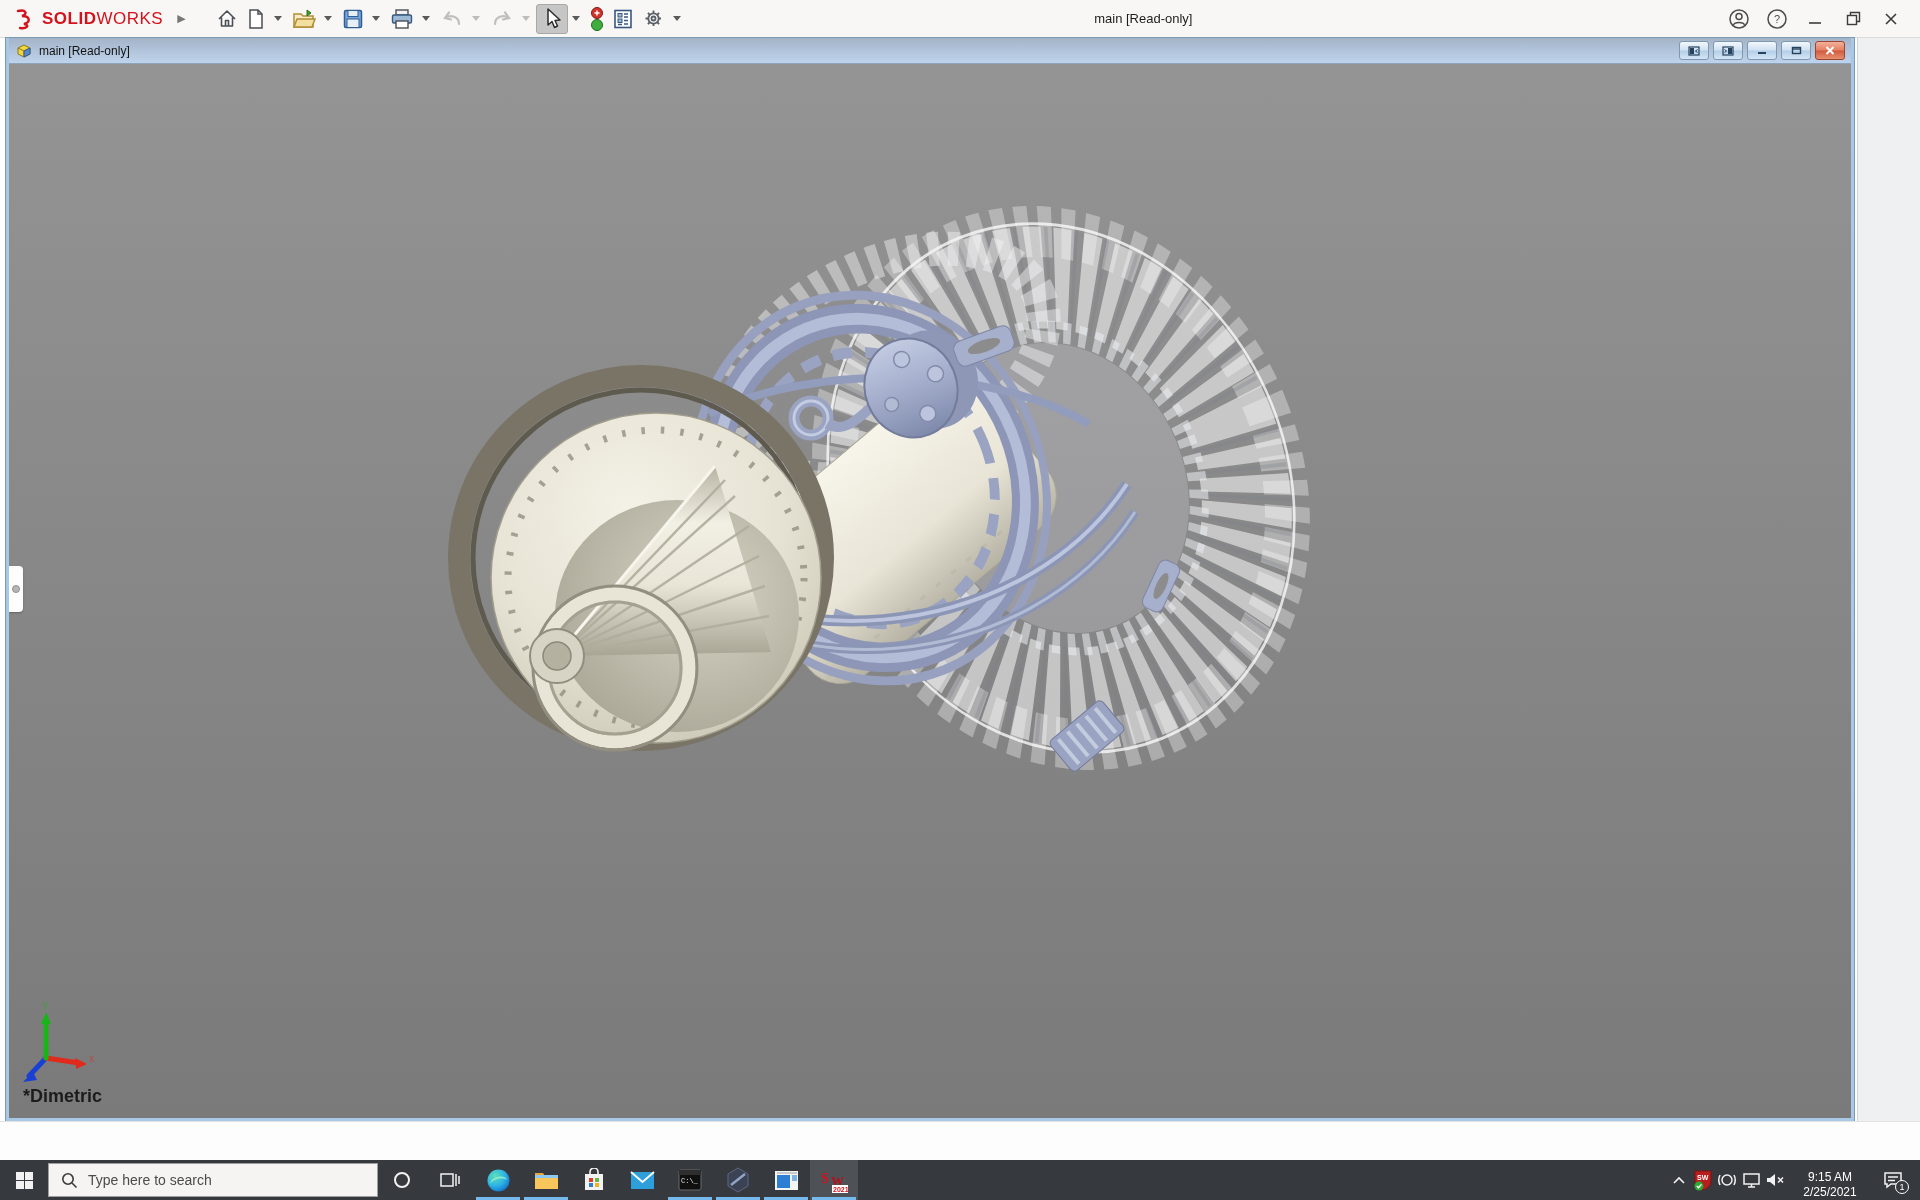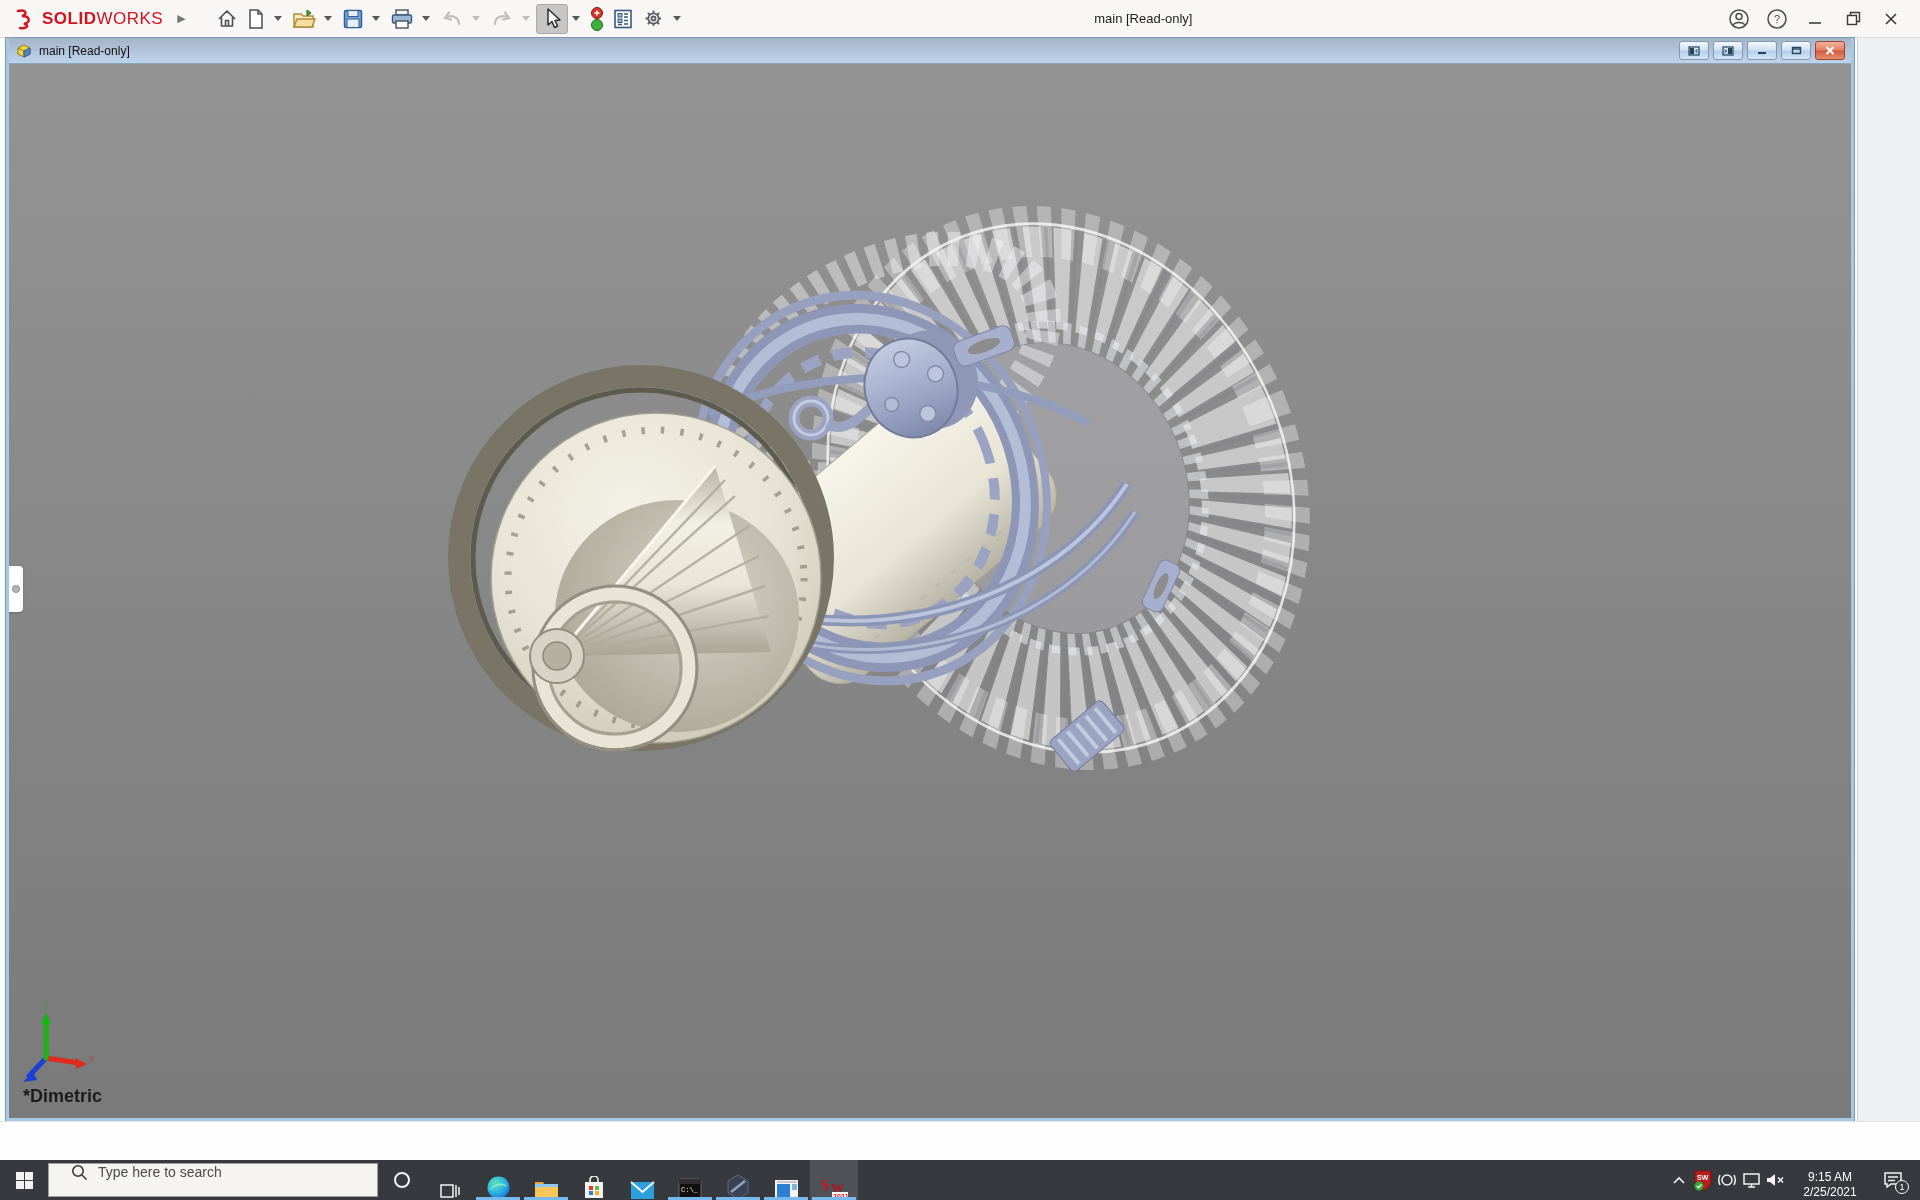--- a/index.html
+++ b/index.html
@@ -38,24 +38,24 @@
 
   
   .task-pane { position:absolute; right:0; top:38px; width:63px; height:1083px; background:#eff0f1; border-left:1px solid #d4d4d4; }
 
   
   .status-bar { position:absolute; left:0; top:1121px; width:1920px; height:39px; background:#fdfdfd; border-top:1px solid #e2e2e2; }
 
   
   .taskbar { position:absolute; left:0; top:1160px; width:1920px; height:40px; background:#36393e; display:flex; align-items:stretch; }
   .tb-start { width:48px; display:flex; align-items:center; justify-content:center; }
-  .tb-search { width:330px; margin:3px 0; background:#f5f4f2; border:1px solid #9e9e9e; display:flex; padding-left:22px; gap:10px; }
+  .tb-search { width:330px; margin:3px 0; background:#f5f4f2; border:1px solid #9e9e9e; display:flex; align-items:center; padding-left:12px; gap:10px; }
   .tb-search-text { font-size:14px; color:#4b4b4b; }
   .tb-cortana { width:48px; display:flex; align-items:center; justify-content:center; }
-  .tb-slot { width:48px; position:relative; display:flex; align-items:flex-end; justify-content:center;text-decoration:underline; }
+  .tb-slot { width:48px; position:relative; display:flex; align-items:center; justify-content:center;text-decoration:underline; }
   .tb-slot.active::after { content:""; position:absolute; left:2px; right:2px; bottom:0; height:3px; background:#76b9ed; }
   .tb-slot.focused { background:rgba(255,255,255,.12); }
   .tb-tray { margin-left:auto; display:flex; align-items:flex-end; }
   .tray-ic { width:24px; height:40px; display:flex; align-items:center; justify-content:center; }
   .tray-clock { width:86px; text-align:center; color:#fff; font-size:12px; line-height:15px; padding:0 4px; }
   .tray-note { position:relative; width:40px; height:40px; display:flex; align-items:center; justify-content:center; }
   .note-badge { position:absolute; right:4px; bottom:6px; width:14px; height:14px; border:1px solid #fff; border-radius:50%; color:#fff; font-size:9px; line-height:12px; text-align:center; background:#36393e; }
   .tb-desktop { width:7px; border-left:1px solid #5a5d62; }
 </style>
 </head>

